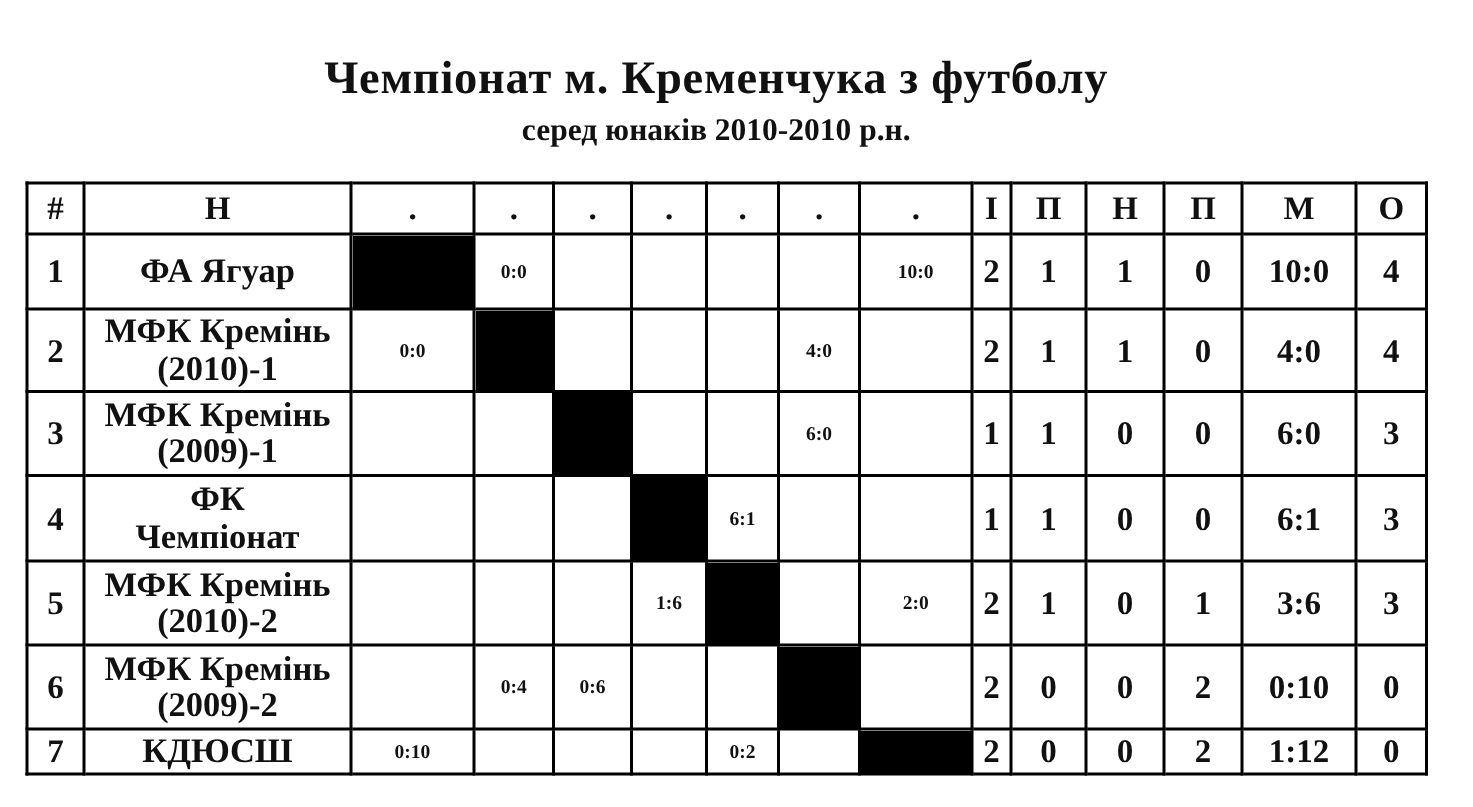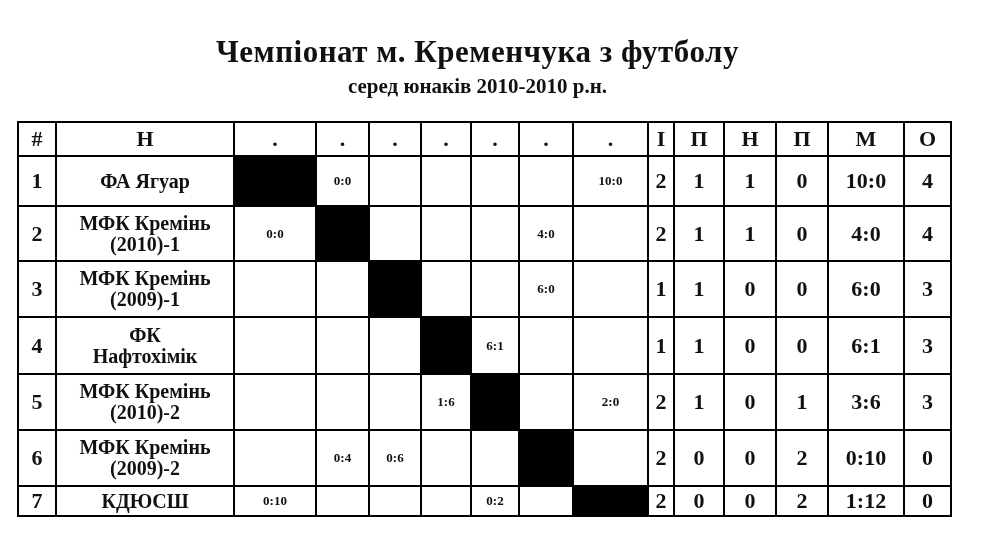--- a/index.html
+++ b/index.html
@@ -52,21 +52,21 @@
   tr.header-row { height: 34px; }
   tr.r1 { height: 50px; }
   tr.r2 { height: 55px; }
   tr.r3 { height: 56px; }
   tr.r4 { height: 57px; }
   tr.r5 { height: 56px; }
   tr.r6 { height: 56px; }
   tr.r7 { height: 30px; }
   th { font-size: 22px; }
   td.num  { font-size: 22px; }
-  td.name { font-size: 20px; white-space: pre-line; line-height: 1.05; }
+  td.name { font-size: 23px; white-space: pre-line; line-height: 1.05; }
   td.match { font-size: 13px; }
   td.diag { background: #000000; }
   td.stat { font-size: 22px; }
   td.stat.goals { font-size: 22px; }
 </style>
 </head>
 <body>
 
 <div class="page">
   <h1 class="doc-title">Чемпіонат м. Кременчука з футболу</h1>
@@ -159,21 +159,21 @@
           <td class="stat games">1</td>
           <td class="stat wins">1</td>
           <td class="stat draws">0</td>
           <td class="stat losses">0</td>
           <td class="stat goals">6:0</td>
           <td class="stat points">3</td>
         </tr>
         <tr class="r4">
           <td class="num">4</td>
           <td class="name">ФК
-Нафтохімік</td>
+Чемпіонат</td>
           <td class="match"></td>
           <td class="match"></td>
           <td class="match"></td>
           <td class="match diag"></td>
           <td class="match">6:1</td>
           <td class="match"></td>
           <td class="match"></td>
           <td class="stat games">1</td>
           <td class="stat wins">1</td>
           <td class="stat draws">0</td>

